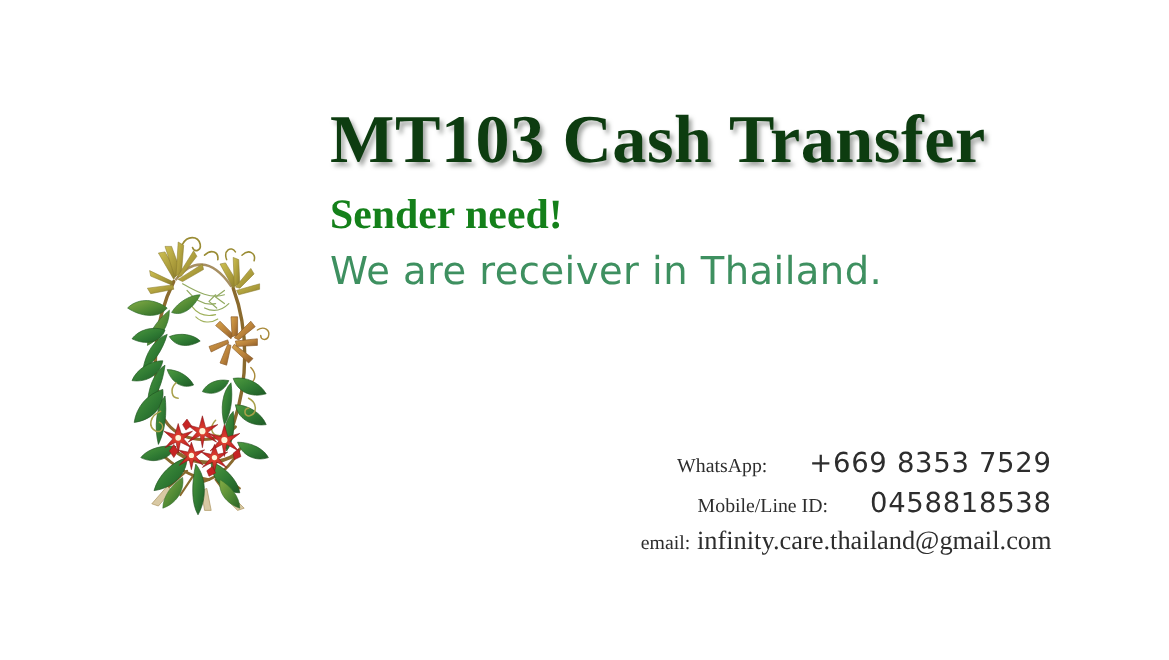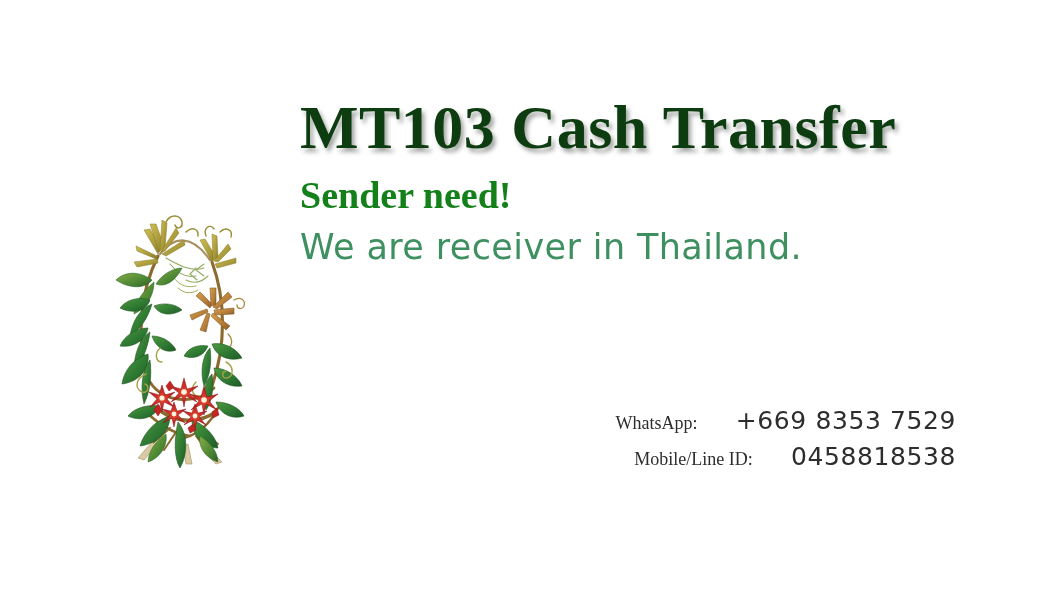--- a/index.html
+++ b/index.html
@@ -313,16 +313,20 @@
       <span class="c-label">WhatsApp:</span>
       <span class="c-number">+669 8353 7529</span>
     </div>
 
     <div class="contact-line is-mobile">
       <span class="c-label">Mobile/Line ID:</span>
       <span class="c-number">0458818538</span>
     </div>
 
 
+    <div class="contact-line is-email">
+      <span class="c-label">email:</span>
+      <span>infinity.care.thailand@gmail.com</span>
+    </div>
 
   </div>
 
 </div>
 
 </body></html>

